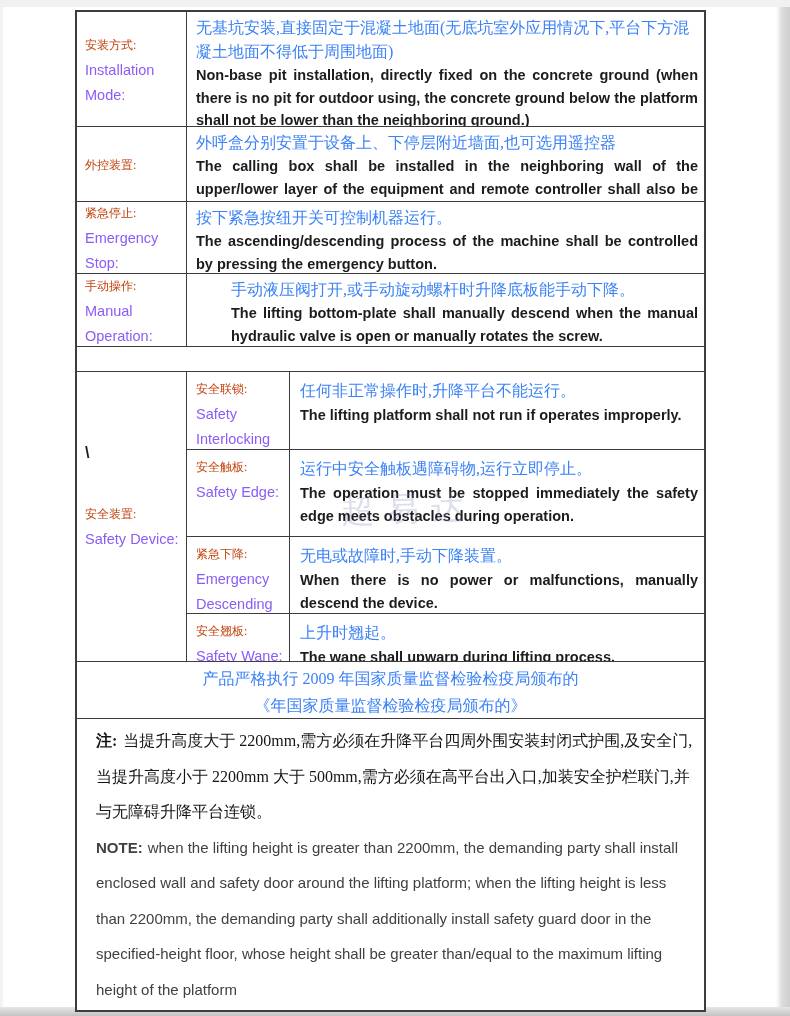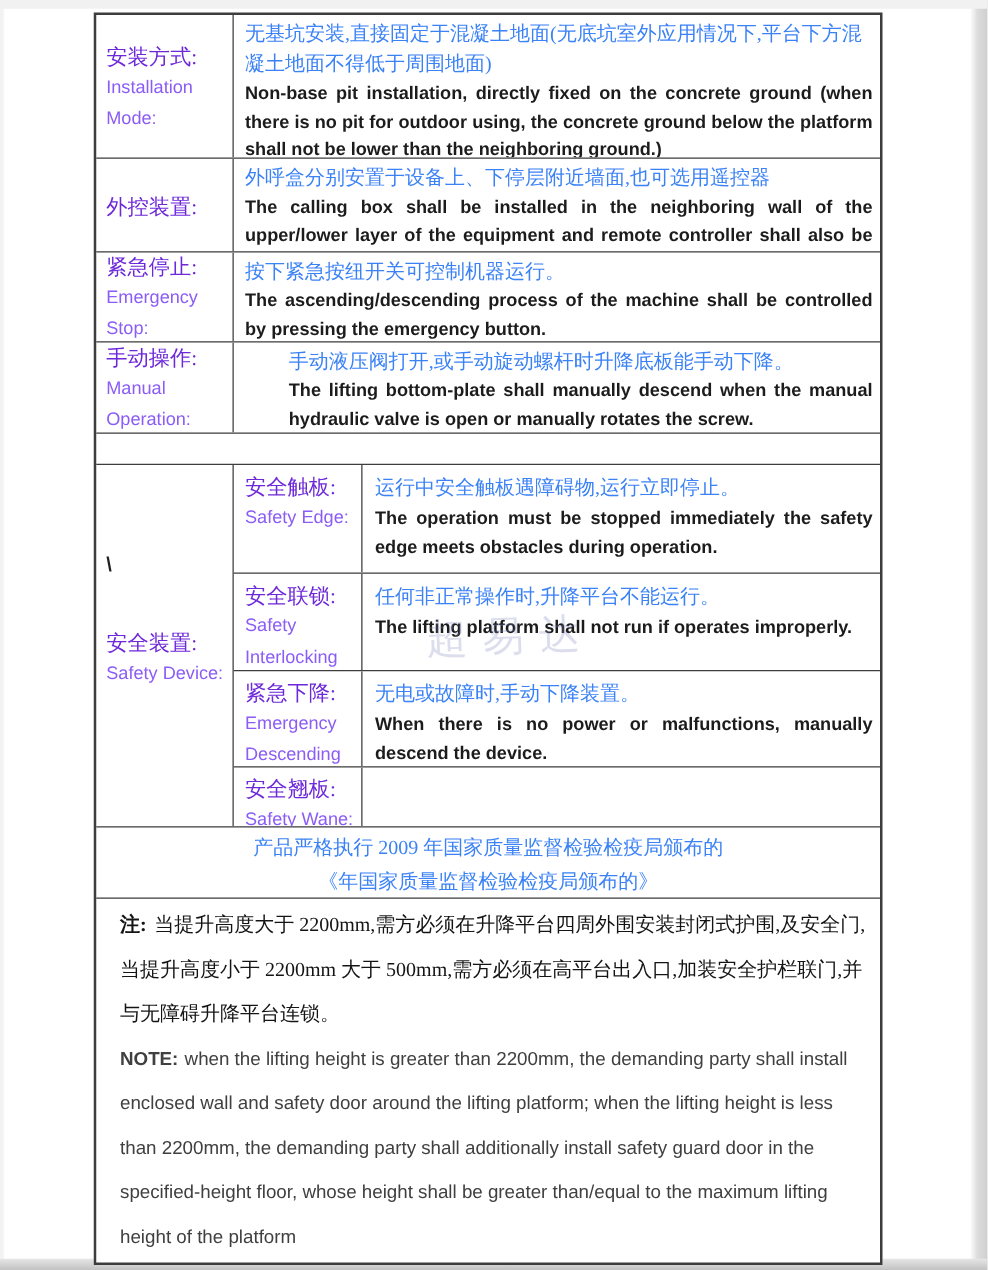--- a/index.html
+++ b/index.html
@@ -37,21 +37,21 @@
     width: 110px; flex: 0 0 110px;
     border-right: 1px solid var(--border, #3d3d3d);
     padding: 6px 4px 4px 8px;
     display: flex; flex-direction: column; justify-content: center;
     overflow: hidden;
   }
   .content-cell { flex: 1; padding: 4px 6px 2px 9px; overflow: hidden; }
 
   .zh { font-family: "Liberation Serif", "DejaVu Serif", serif; font-size: 16px; line-height: 24px; color: #3b82f6; }
   .en { font-size: 14.5px; font-weight: 600; line-height: 22.5px; color: #1c1c1c; text-align: justify; }
-  .label-zh { font-family: "Liberation Serif", "DejaVu Serif", serif; font-size: 17px; line-height: 25px; color: #6d28d9; }
+  .label-zh { font-family: "Liberation Serif", "DejaVu Serif", serif; font-size: 12px; line-height: 25px; color: #c2410c; }
   .label-en { font-size: 14.5px; font-weight: 400; line-height: 25px; white-space: pre-line; color: #8b5cf6; }
 
   .r1 { height: 115px; }
   .r2 { height: 75px; }
   .r3 { height: 72px; }
   .r4 { height: 73px; gap: 35px; }
   .spacer-row { height: 25px; }
 
   .safety-row { height: 290px; }
   .safety-label {
@@ -149,60 +149,64 @@
     <div class="row spacer-row"></div>
 
     <div class="row safety-row">
       <div class="label-cell safety-label">
         <div class="safety-slash">\</div>
         <div class="label-zh">安全装置:</div>
         <div class="label-en">Safety Device:</div>
       </div>
       <div class="safety-sub">
 
-        <div class="sub-row s2">
-          <div class="sub-label">
-            <div class="label-zh">安全触板:</div>
-            <div class="label-en">Safety Edge:</div>
-          </div>
-          <div class="sub-content">
-            <p class="zh">运行中安全触板遇障碍物,运行立即停止。</p>
-            <p class="en">The operation must be stopped immediately the safety edge meets obstacles during operation.</p>
-          </div>
-        </div>
-
         <div class="sub-row s1">
           <div class="sub-label">
             <div class="label-zh">安全联锁:</div>
             <div class="label-en">Safety
 Interlocking</div>
           </div>
           <div class="sub-content">
             <p class="zh">任何非正常操作时,升降平台不能运行。</p>
             <p class="en">The lifting platform shall not run if operates improperly.</p>
           </div>
         </div>
 
+        <div class="sub-row s2">
+          <div class="sub-label">
+            <div class="label-zh">安全触板:</div>
+            <div class="label-en">Safety Edge:</div>
+          </div>
+          <div class="sub-content">
+            <p class="zh">运行中安全触板遇障碍物,运行立即停止。</p>
+            <p class="en">The operation must be stopped immediately the safety edge meets obstacles during operation.</p>
+          </div>
+        </div>
+
         <div class="sub-row s3">
           <div class="sub-label">
             <div class="label-zh">紧急下降:</div>
             <div class="label-en">Emergency
 Descending</div>
           </div>
           <div class="sub-content">
             <p class="zh">无电或故障时,手动下降装置。</p>
             <p class="en">When there is no power or malfunctions, manually descend the device.</p>
           </div>
         </div>
 
         <div class="sub-row s4">
           <div class="sub-label">
             <div class="label-zh">安全翘板:</div>
             <div class="label-en">Safety Wane:</div>
           </div>
+          <div class="sub-content">
+            <p class="zh">上升时翘起。</p>
+            <p class="en">The wane shall upwarp during lifting process.</p>
+          </div>
         </div>
 
       </div>
     </div>
 
     <div class="row standard-row">
       <p class="zh">产品严格执行 2009 年国家质量监督检验检疫局颁布的</p>
       <p class="zh">《年国家质量监督检验检疫局颁布的》</p>
     </div>
 

